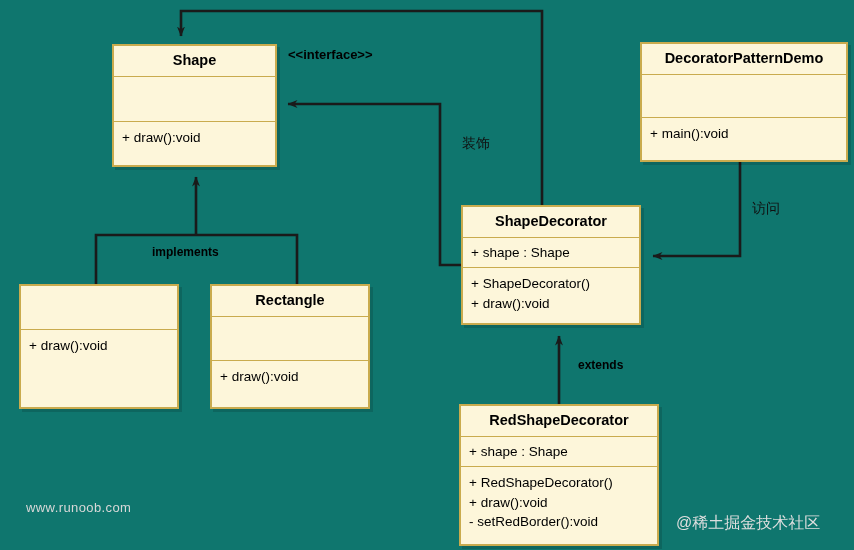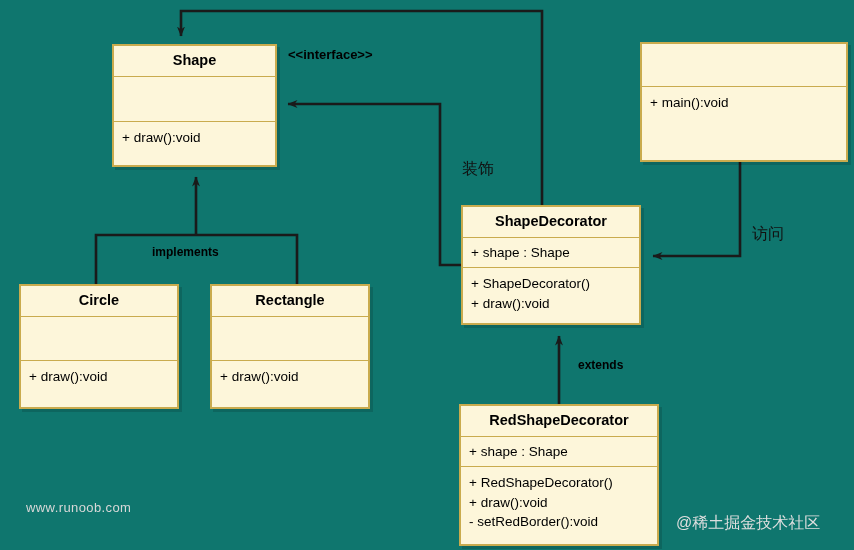--- a/index.html
+++ b/index.html
@@ -76,25 +76,24 @@
   }
   .stereotype {
     position: absolute;
     font-size: 13px;
     font-weight: bold;
     color: #000000;
     white-space: nowrap;
   }
   .cjk-label {
     position: absolute;
-    font-size: 16px;
+    font-size: 14px;
     font-weight: normal;
     color: #111111;
     white-space: nowrap;
-    margin-top: 24px;
   }
 
   
   .watermark {
     position: absolute;
     color: #d8d8d8;
     white-space: nowrap;
   }
   .wm-runoob {
     font-size: 13px;
@@ -142,39 +141,39 @@
 
   <div class="uml-class" style="left:112px; top:44px; width:165px; height:123px;">
     <div class="uml-name">Shape</div>
     <div class="uml-attrs" style="height:45px;"></div>
     <div class="uml-ops">
       <div class="uml-row">+ draw():void</div>
     </div>
   </div>
 
   <div class="uml-class" style="left:640px; top:42px; width:208px; height:120px;">
+    <div class="uml-name">DecoratorPatternDemo</div>
     <div class="uml-attrs" style="height:43px;"></div>
     <div class="uml-ops">
       <div class="uml-row">+ main():void</div>
     </div>
   </div>
 
   <div class="uml-class" style="left:461px; top:205px; width:180px; height:120px;">
     <div class="uml-name">ShapeDecorator</div>
     <div class="uml-attrs">
       <div class="uml-row">+ shape : Shape</div>
     </div>
     <div class="uml-ops">
       <div class="uml-row">+ ShapeDecorator()</div>
       <div class="uml-row">+ draw():void</div>
     </div>
   </div>
 
   <div class="uml-class" style="left:19px; top:284px; width:160px; height:125px;">
-    <div class="uml-name">Circle</div>
     <div class="uml-attrs" style="height:44px;"></div>
     <div class="uml-ops">
       <div class="uml-row">+ draw():void</div>
     </div>
   </div>
 
   <div class="uml-class" style="left:210px; top:284px; width:160px; height:125px;">
     <div class="uml-name">Rectangle</div>
     <div class="uml-attrs" style="height:44px;"></div>
     <div class="uml-ops">

